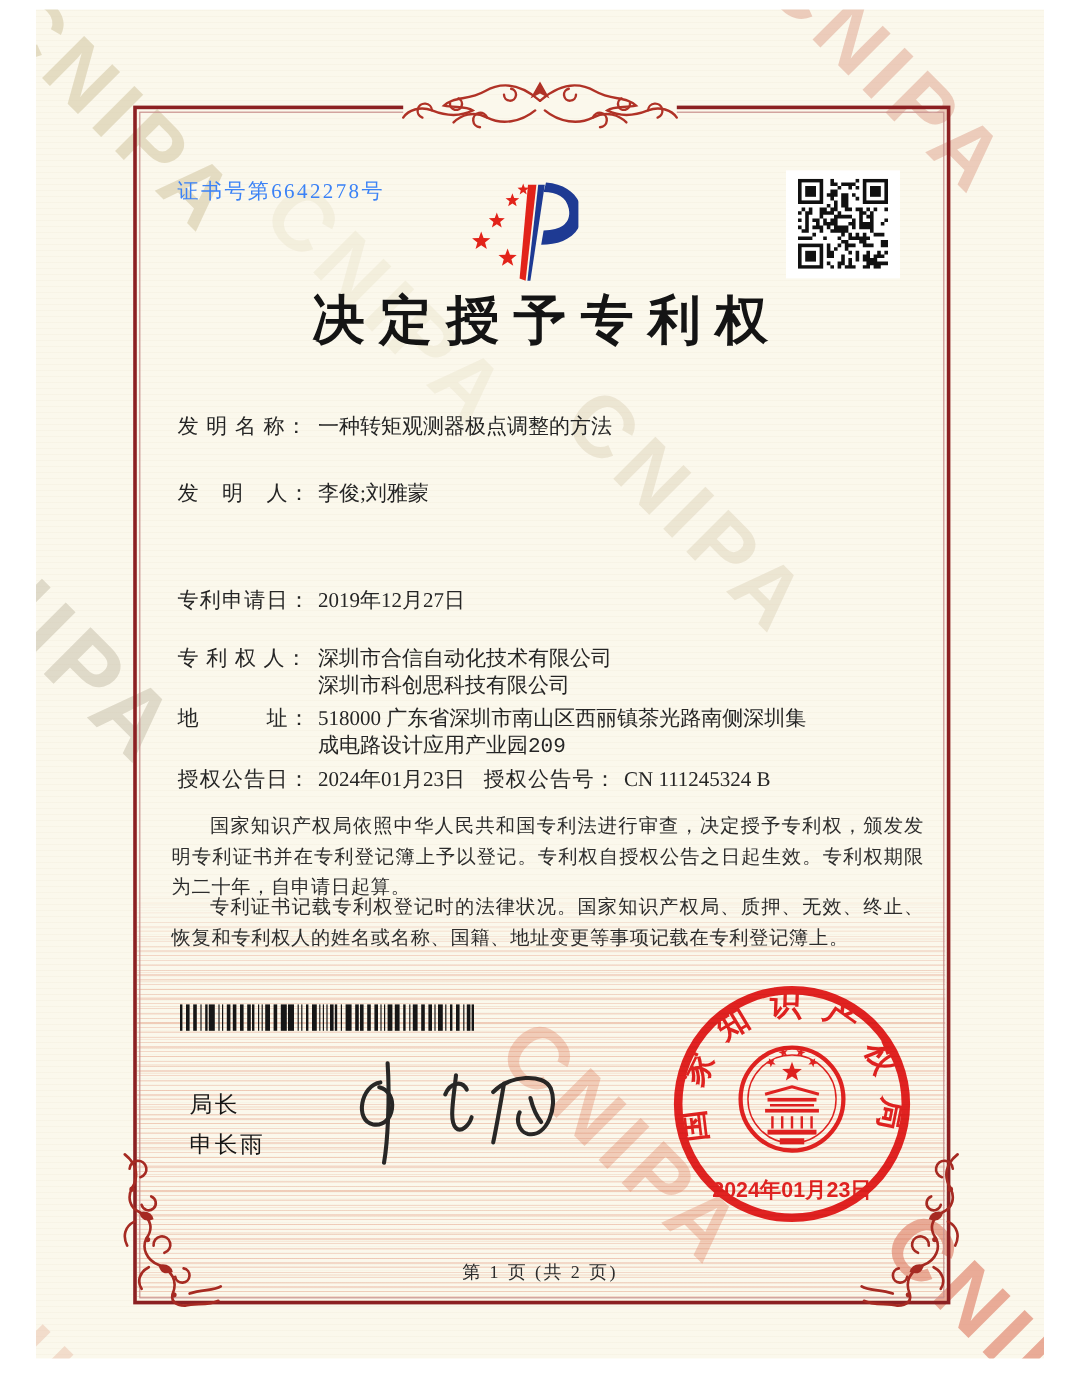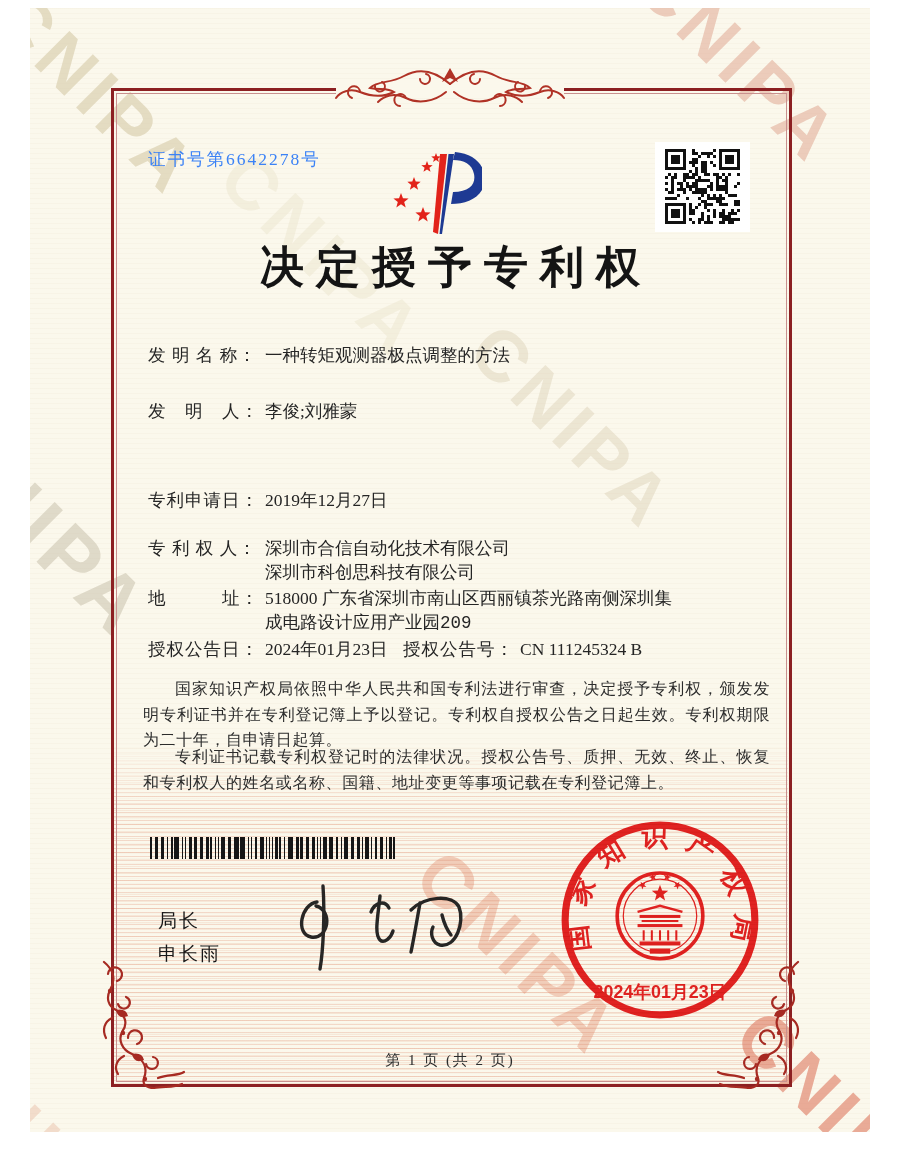--- a/index.html
+++ b/index.html
@@ -200,21 +200,21 @@
     <div class="cont">成电路设计应用产业园209</div>
   </div>
   <div class="row" style="top:637px">
     <span class="lab">授权公告日：</span><span class="val">2024年01月23日</span>
     <span class="pair2">
       <span class="lab">授权公告号：</span><span class="val">CN 111245324 B</span>
     </span>
   </div>
 
   <div class="para" style="top:676px">国家知识产权局依照中华人民共和国专利法进行审查，决定授予专利权，颁发发明专利证书并在专利登记簿上予以登记。专利权自授权公告之日起生效。专利权期限为二十年，自申请日起算。</div>
-  <div class="para" style="top:744px">专利证书记载专利权登记时的法律状况。授权公告号、质押、无效、终止、恢复和专利权人的姓名或名称、国籍、地址变更等事项记载在专利登记簿上。</div>
+  <div class="para" style="top:744px">专利证书记载专利权登记时的法律状况。国家知识产权局、质押、无效、终止、恢复和专利权人的姓名或名称、国籍、地址变更等事项记载在专利登记簿上。</div>
 
   <div class="barcode" id="barcode">
       <i style="left:0px;width:1.5px"></i>
       <i style="left:4.5px;width:3px"></i>
       <i style="left:10.5px;width:3px"></i>
       <i style="left:16.5px;width:1.5px"></i>
       <i style="left:21px;width:1.5px"></i>
       <i style="left:24px;width:4.5px"></i>
       <i style="left:31.5px;width:1.5px"></i>
       <i style="left:34.5px;width:1.5px"></i>

